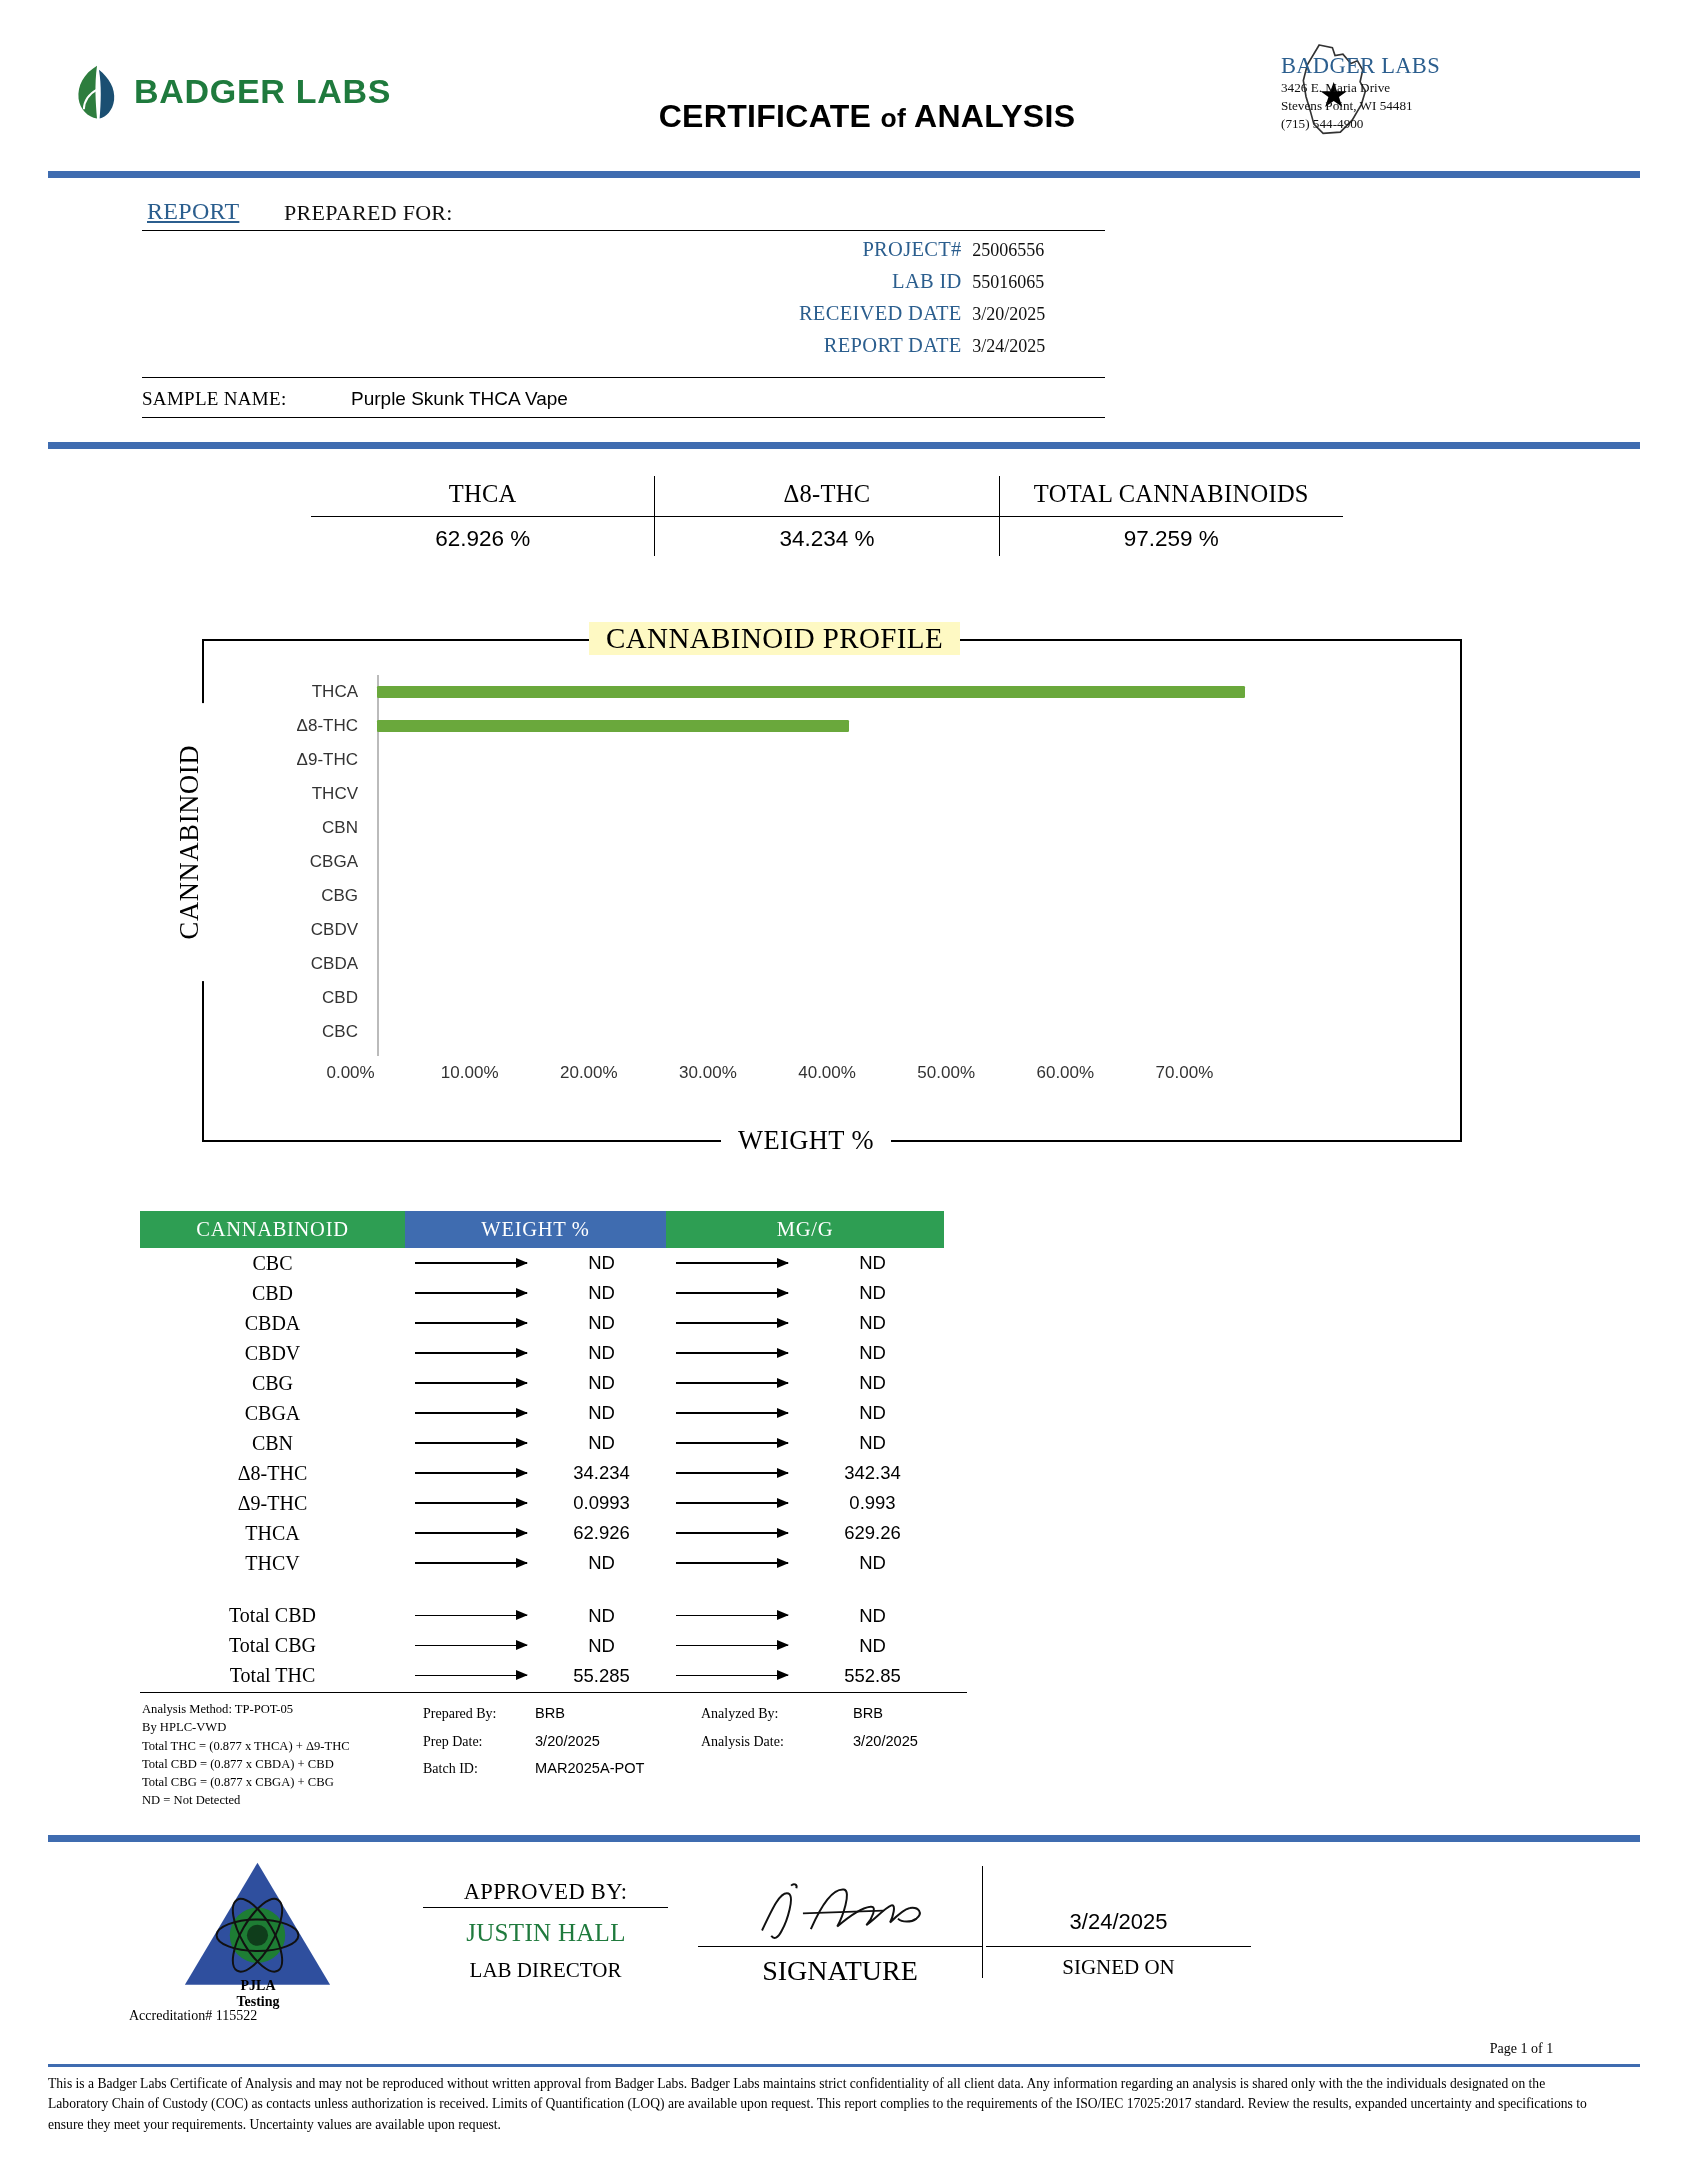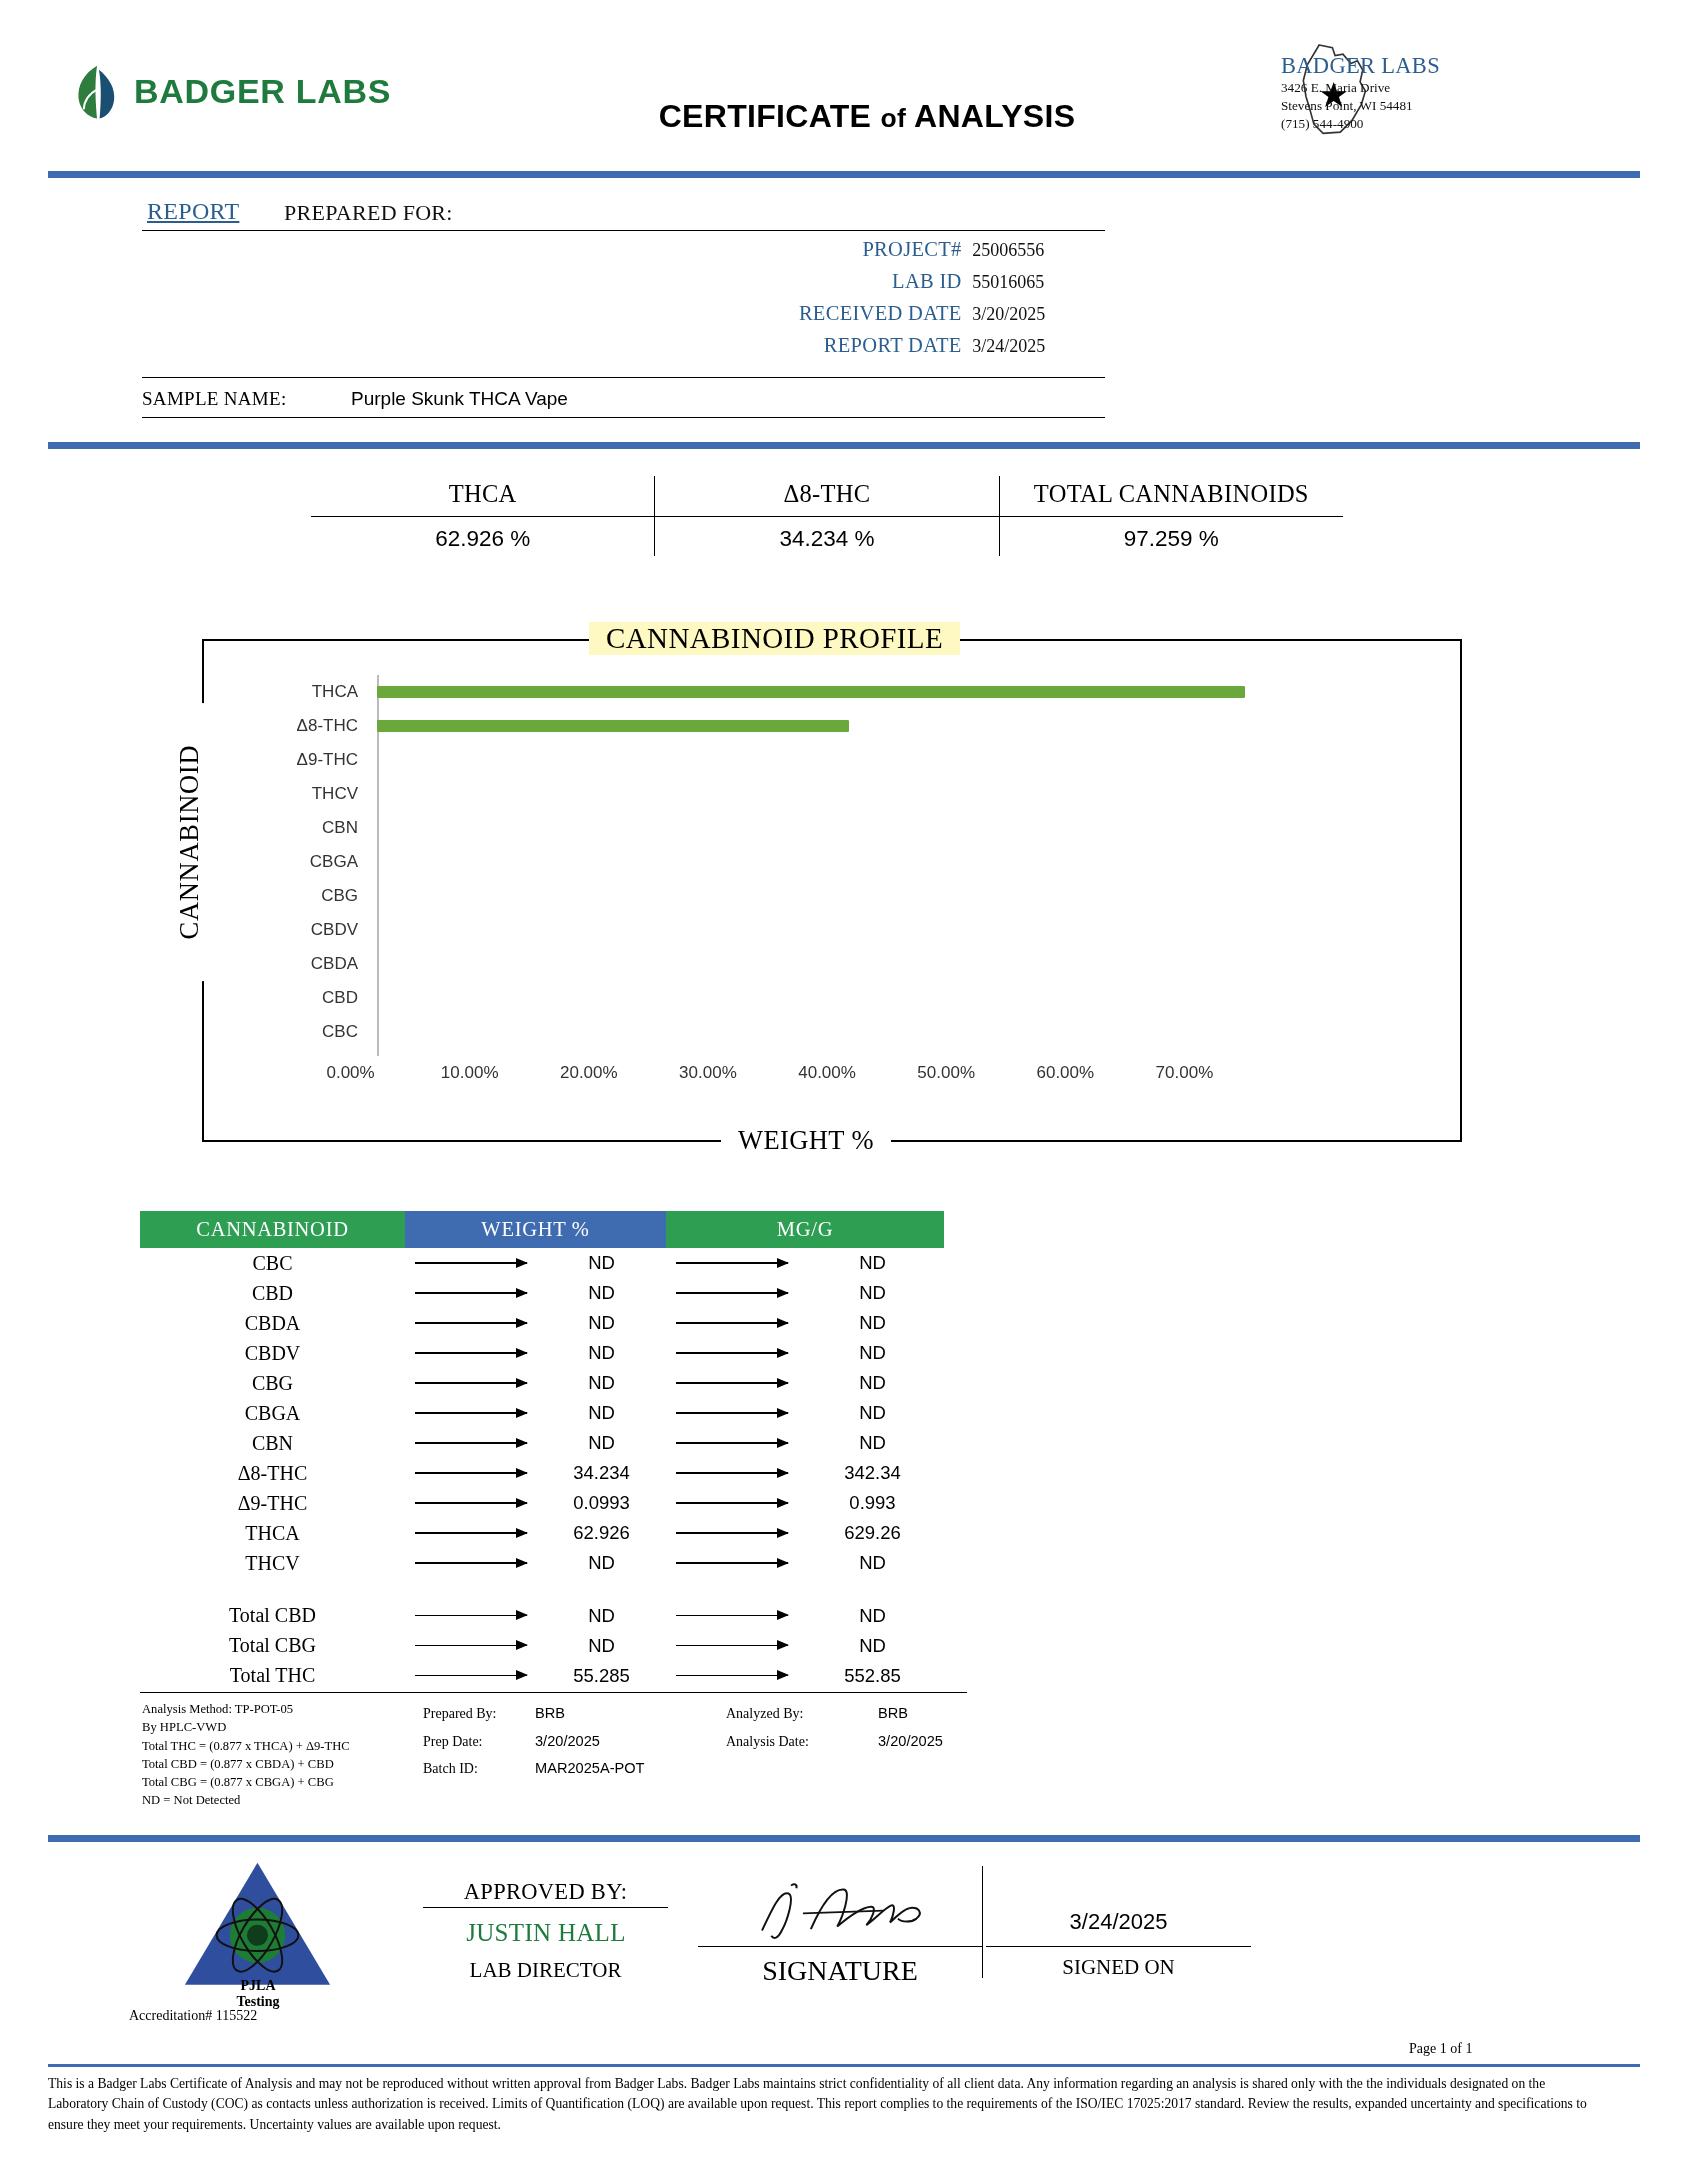--- a/index.html
+++ b/index.html
@@ -96,21 +96,21 @@
   .arrow { width:112px; height:1.3px; background:#000; position:relative; }
   .arrow:after { content:""; position:absolute; right:-1.3px; top:-4.6px; border-left:12px solid #000; border-top:5.3px solid transparent; border-bottom:5.3px solid transparent; }
   .res-val { width:129px; text-align:center; font-family:"Liberation Sans", sans-serif; font-size:18.5px; }
   .res-val2 { width:149px; text-align:center; font-family:"Liberation Sans", sans-serif; font-size:18.5px; }
   .res-spacer { height:22.5px; }
   .totals-underline { position:absolute; left:140px; top:1692px; width:827px; height:1.3px; background:#000; }
 
   
   .notes { position:absolute; left:142px; top:1700px; font-family:"Liberation Serif", serif; font-size:12.6px; line-height:1.45; }
   .notes2 { position:absolute; left:423px; top:1700px; font-size:14px; line-height:1.9; }
-  .notes3 { position:absolute; left:701px; top:1700px; font-size:14px; line-height:1.9;margin-left:25px; }
+  .notes3 { position:absolute; left:701px; top:1700px; font-size:14px; line-height:1.9; }
   .nv { font-family:"Liberation Sans", sans-serif; font-size:14.6px; }
   .nk { display:inline-block; width:112px; }
   .nk3 { display:inline-block; width:152px; }
 
   
   .pjla { position:absolute; left:175px; top:1856px; width:165px; height:142px; }
   .pjla-cap { position:absolute; left:142px; top:1978px; width:232px; text-align:center; font-family:"Liberation Serif", serif; font-size:14px; font-weight:bold; }
   .pjla-acc { position:absolute; left:129px; top:2008px; width:265px; font-size:14px; }
 
   .approved-by { position:absolute; left:423px; top:1879px; width:245px; text-align:center; font-size:22.5px; letter-spacing:0.3px; }
@@ -118,21 +118,21 @@
   .director-name { position:absolute; left:417px; top:1919px; width:258px; text-align:center; font-size:25px; color:#1f7a3d; letter-spacing:0.3px; }
   .director-title { position:absolute; left:423px; top:1958px; width:245px; text-align:center; font-size:21px; }
   .sig-rule { position:absolute; left:698px; top:1946px; width:284px; height:1.3px; background:#000; }
   .sig-label { position:absolute; left:698px; top:1955px; width:284px; text-align:center; font-size:28px; }
   .sig-img { position:absolute; left:754px; top:1879px; width:185px; height:66px; }
   .vert-div { position:absolute; left:982px; top:1866px; width:1.3px; height:112px; background:#000; }
   .signed-rule { position:absolute; left:986px; top:1946px; width:265px; height:1.3px; background:#000; }
   .signed-date { position:absolute; left:986px; top:1909px; width:265px; text-align:center; font-family:"Liberation Sans", sans-serif; font-size:22px; }
   .signed-label { position:absolute; left:986px; top:1955px; width:265px; text-align:center; font-size:21px; }
 
-  .page-num { position:absolute; left:1409px; top:2041px; width:225px; text-align:left; font-size:14px; }
+  .page-num { position:absolute; left:1409px; top:2041px; width:225px; text-align:center; font-size:14px; }
   .foot-rule { position:absolute; left:48px; top:2064px; width:1592px; height:3.3px; background:#3f6cb0; }
   .disclaimer { position:absolute; left:48px; top:2074px; width:1542px; font-size:13.6px; line-height:1.5; text-align:left; }
 </style>
 </head>
 <body>
 
 <div class="page">
 
   <div class="header">
     <div class="logo-wrap">

